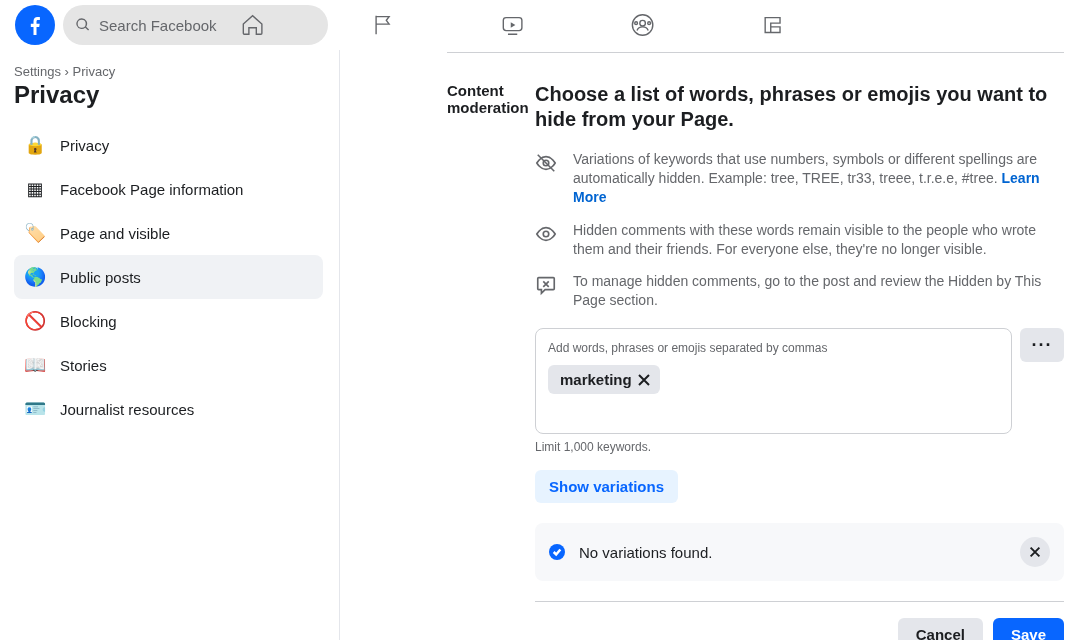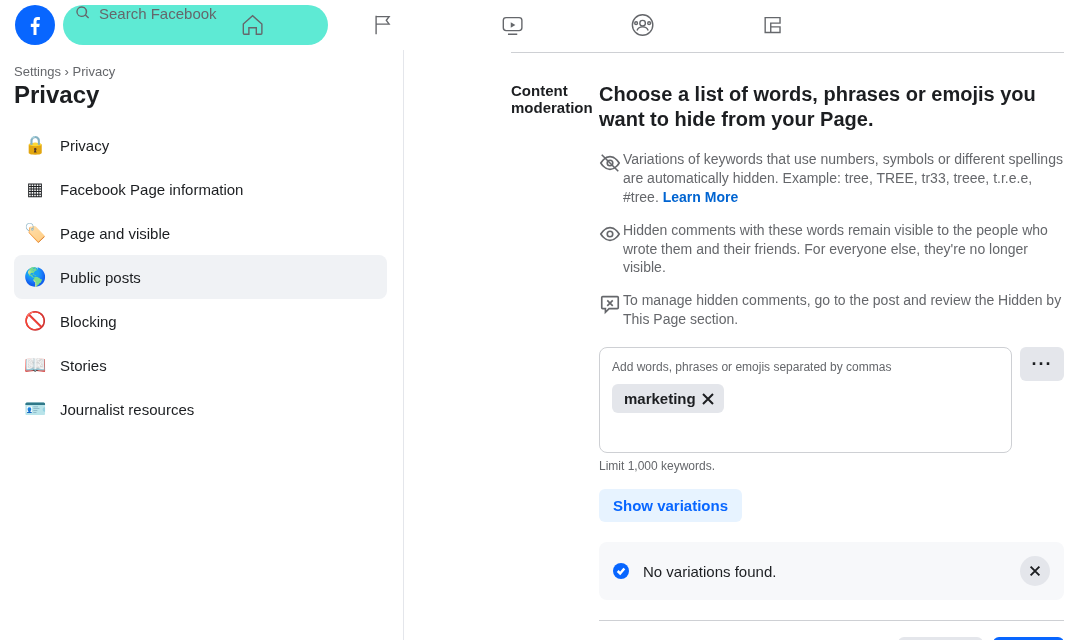--- a/index.html
+++ b/index.html
@@ -1,40 +1,40 @@
 <!DOCTYPE html>
 <html><head>
 <meta charset="utf-8">
 <style>
   * { box-sizing: border-box; margin: 0; padding: 0; font-family: -apple-system, BlinkMacSystemFont, "Segoe UI", Helvetica, Arial, sans-serif; }
   body { width: 1080px; height: 640px; background: #fff; overflow: hidden; color: #1c1e21; }
   .topbar { height: 50px; display: flex; align-items: center; position: relative; padding: 0 15px; }
   .logo { width: 40px; height: 40px; border-radius: 50%; background: #0866ff; display:flex; align-items:center; justify-content:center; margin-right:8px;}
   .logo svg { width: 24px; height: 24px; fill:#fff; }
-  .search { display:flex; align-items:flex-start; background:#5eead4; border-radius:50px; height:40px; width:265px; padding:0 12px; color:#65676b;}
+  .search { display:flex; align-items:center; background:#e5e5e5; border-radius:50px; height:40px; width:265px; padding:0 12px; color:#65676b;}
   .search svg { width:16px; height:16px; fill:#65676b; margin-right:8px;}
   .search span { font-size:15px; }
   .nav-icons { position:absolute; left:50%; transform:translateX(-55%); display:flex; gap:102px;}
   .nav-icons .icon { width:28px; height:28px; display:flex; align-items:center; justify-content:center; }
   .nav-icons svg { width:26px; height:26px; fill:none; stroke:#65676b; stroke-width:1.5;}
   .main { display:flex; height:calc(100% - 50px);}
-  .sidebar { width:404px; border-right:1px solid #e4e6eb; padding:14px 16px 0 14px;}
+  .sidebar { width:340px; border-right:1px solid #e4e6eb; padding:14px 16px 0 14px;}
   .breadcrumb { font-size:13px; color:#65676b; margin-bottom:2px;}
   .breadcrumb a { color:#65676b; text-decoration:none;}
   .pagetitle { font-size:24px; font-weight:700; margin-bottom:14px; }
   .nav-item { display:flex; align-items:center; gap:14px; height:44px; padding:0 10px; border-radius:8px; font-size:15px; font-weight:500; color:#1c1e21; cursor:pointer;}
   .nav-item.active { background:#f0f2f5; }
   .nav-item .ico { font-size:18px; width:22px; text-align:center;}
   .content { flex:1; display:flex; padding:30px 16px 0 0; position:relative;}
   .content::before { content:""; position:absolute; top:2px; left:107px; right:16px; height:1px; background:#ced0d4;}
   .label-col { width:195px; padding-left:107px; padding-top:2px;}
   .label-col h2 { font-size:15px; font-weight:600; }
   .detail-col { flex:1; padding-top:2px;}
   .detail-col h1 { font-size:20px; font-weight:700; line-height:1.25; margin-bottom:18px;}
-  .info-row { display:flex; gap:0; margin-bottom:14px;}
+  .info-row { display:flex; gap:14px; margin-bottom:14px;}
   .info-row .ic { width:24px; flex-shrink:0; padding-top:2px;}
   .info-row .ic svg { width:22px; height:22px; stroke:#65676b; fill:none; stroke-width:1.8;}
   .info-row p { font-size:14px; line-height:1.35; color:#65676b;}
   .info-row a { color:#0064d1; font-weight:600; text-decoration:none;}
   .input-row { display:flex; gap:8px; margin-top:18px;}
   .chip-box { flex:1; border:1px solid #ced0d4; border-radius:8px; padding:12px; min-height:106px;}
   .chip-box .placeholder { font-size:12px; color:#65676b; margin-bottom:10px;}
   .chip { display:inline-flex; align-items:center; background:#e4e6eb; border-radius:6px; padding:6px 8px 6px 12px; font-size:15px; font-weight:600; gap:4px;}
   .chip .x { width:16px; height:16px; cursor:pointer;}
   .more-btn { width:44px; height:34px; background:#e4e6eb; border-radius:6px; display:flex; align-items:center; justify-content:center; cursor:pointer; font-size:18px; font-weight:bold; letter-spacing:1px;}

